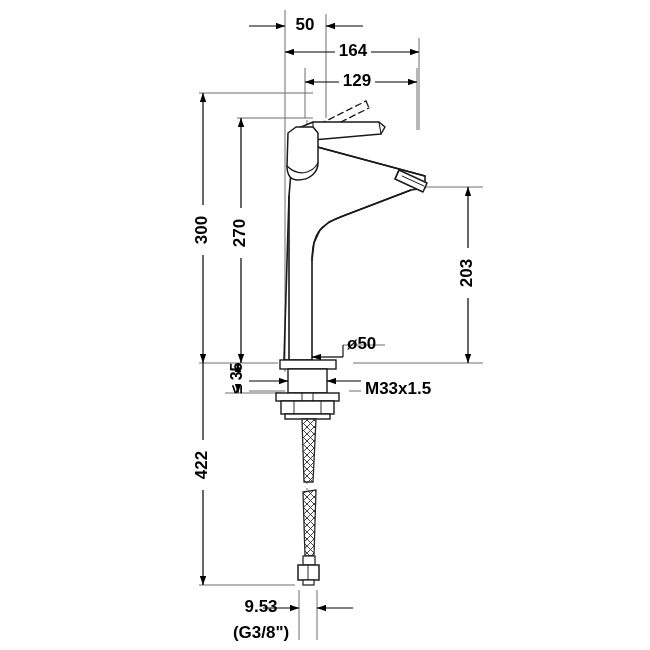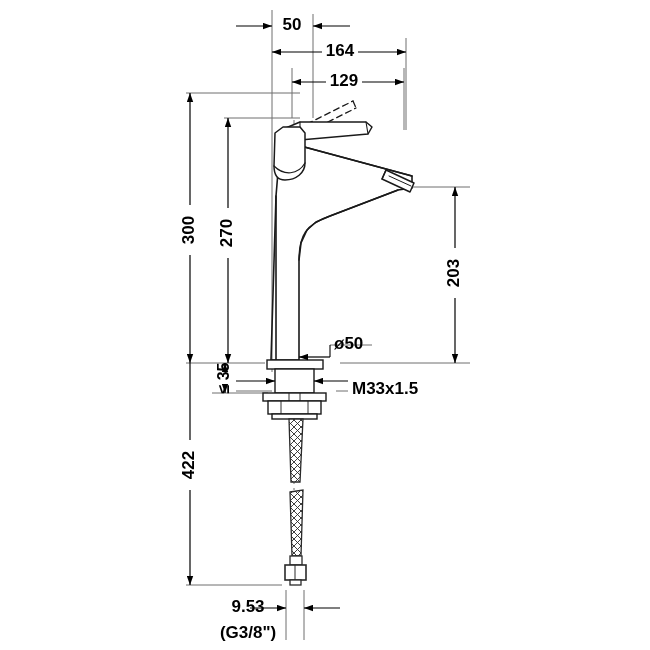--- a/index.html
+++ b/index.html
@@ -11,20 +11,21 @@
     width: 650px;
     height: 650px;
     font-family: "Liberation Sans", sans-serif;
     overflow: hidden;
   }
   #drawing-root {
     position: relative;
     width: 566px;
     height: 650px;
     background: #ffffff;
+    margin-left: 13px;
   }
   svg.sheet {
     position: absolute;
     top: 0;
     left: 0;
     width: 650px;
     height: 650px;
     display: block;
   }
   text.dim {

